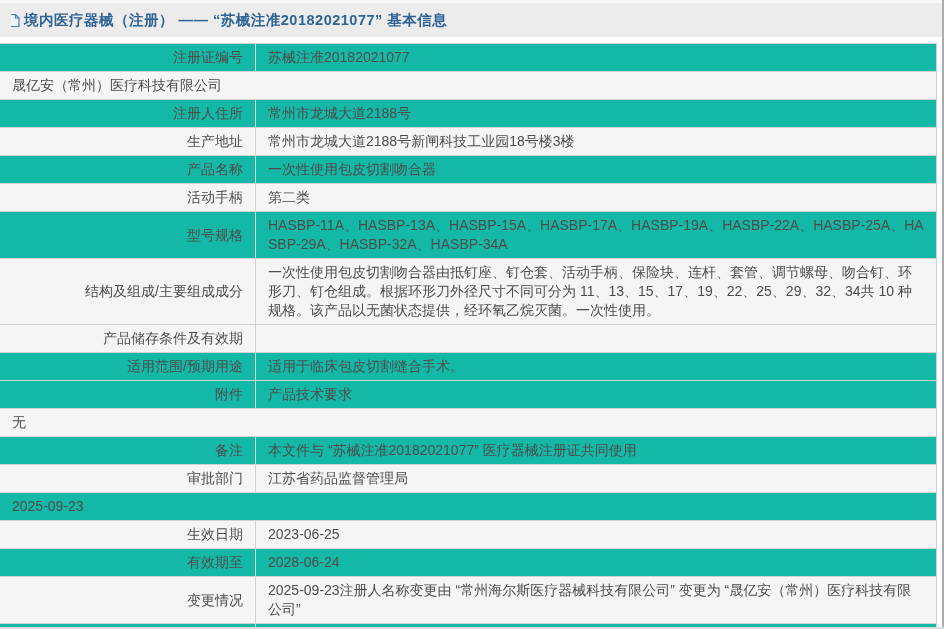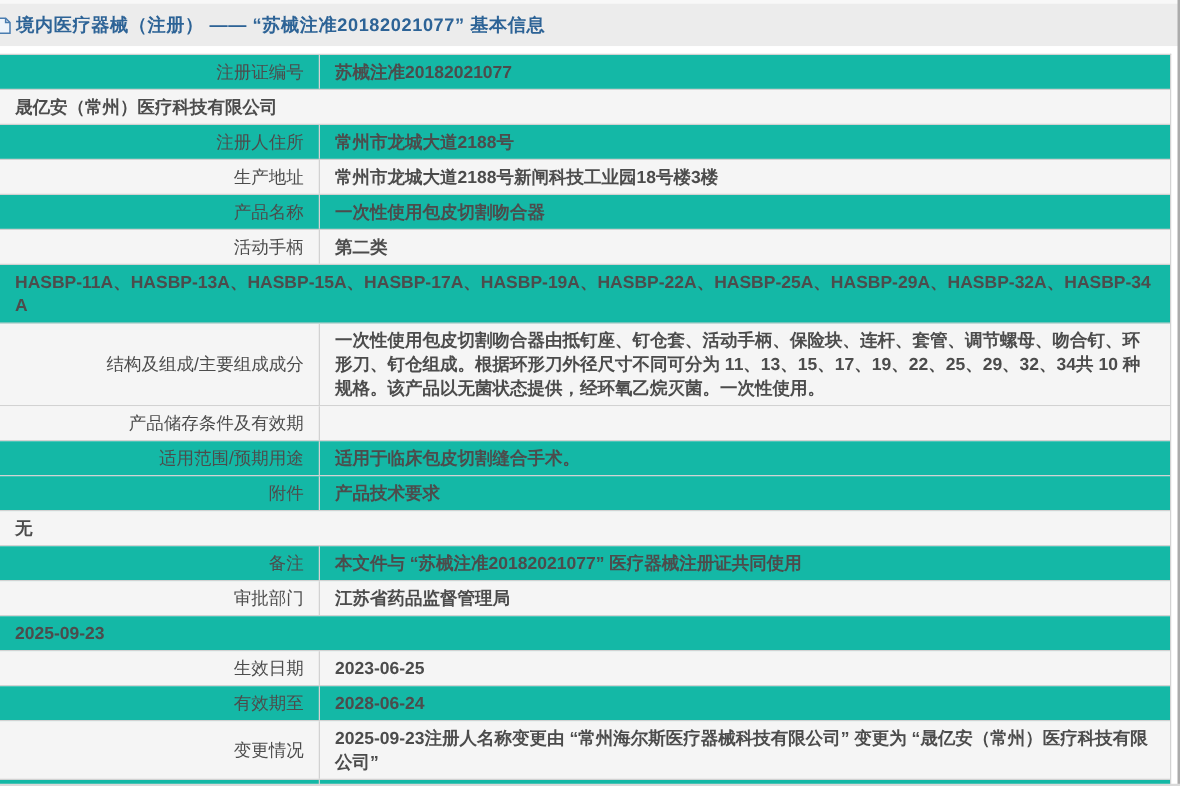--- a/index.html
+++ b/index.html
@@ -25,21 +25,21 @@
   .window-edge-bottom{
     position:absolute;bottom:0;left:0;width:944px;height:2px;
     background:#d9d9d9;z-index:5;
   }
   .topbar{
     height:37px;
     background:var(--header-bg);
     border-top:3px solid #f8f8f8;
     display:flex;
     align-items:center;
-    padding-left:0;
+    padding-left:11px;
   }
   .doc-icon{
     display:inline-block;
     width:10px;height:15px;
     overflow:hidden;
     margin-right:3px;
     flex:0 0 auto;
   }
   .doc-icon svg{margin-left:-5px;display:block;}
   .page-title{
@@ -74,21 +74,20 @@
     flex:0 0 256px;
     justify-content:flex-end;
     text-align:right;
     border-right:1px solid var(--border-color);
   }
   .cell.value{
     flex:1;
     word-break:break-all;
     display:block;
     padding-top:4px;
-    font-weight:bold;
   }
   .cell.value > span, .cell.value > a{
     display:inline-block;
     padding-top:0;
     line-height:19px;
     margin-top:0;
   }
   .cell.value{display:flex;align-items:center;}
   .cell.value .wrapblock{display:block;width:100%;}
   .detail-link{
@@ -152,20 +151,23 @@
     </div>
     <div class="row alt">
       <div class="cell label">
         <span>活动手柄</span>
       </div>
       <div class="cell value">
         <span class="wrapblock">第二类</span>
       </div>
     </div>
     <div class="row">
+      <div class="cell label">
+        <span>型号规格</span>
+      </div>
       <div class="cell value">
         <span class="wrapblock">HASBP-11A、HASBP-13A、HASBP-15A、HASBP-17A、HASBP-19A、HASBP-22A、HASBP-25A、HASBP-29A、HASBP-32A、HASBP-34A</span>
       </div>
     </div>
     <div class="row alt">
       <div class="cell label">
         <span>结构及组成/主要组成成分</span>
       </div>
       <div class="cell value">
         <span class="wrapblock">一次性使用包皮切割吻合器由抵钉座、钉仓套、活动手柄、保险块、连杆、套管、调节螺母、吻合钉、环形刀、钉仓组成。根据环形刀外径尺寸不同可分为 11、13、15、17、19、22、25、29、32、34共 10 种规格。该产品以无菌状态提供，经环氧乙烷灭菌。一次性使用。</span>

